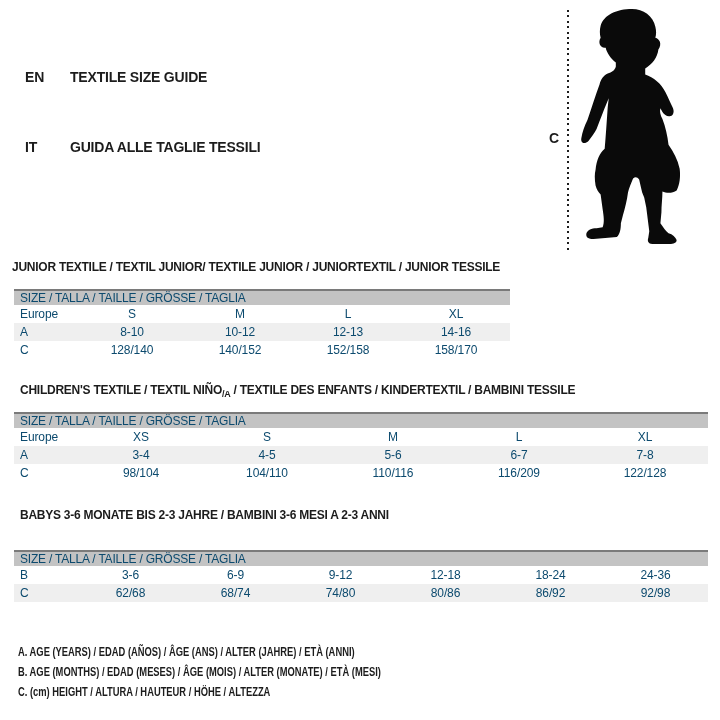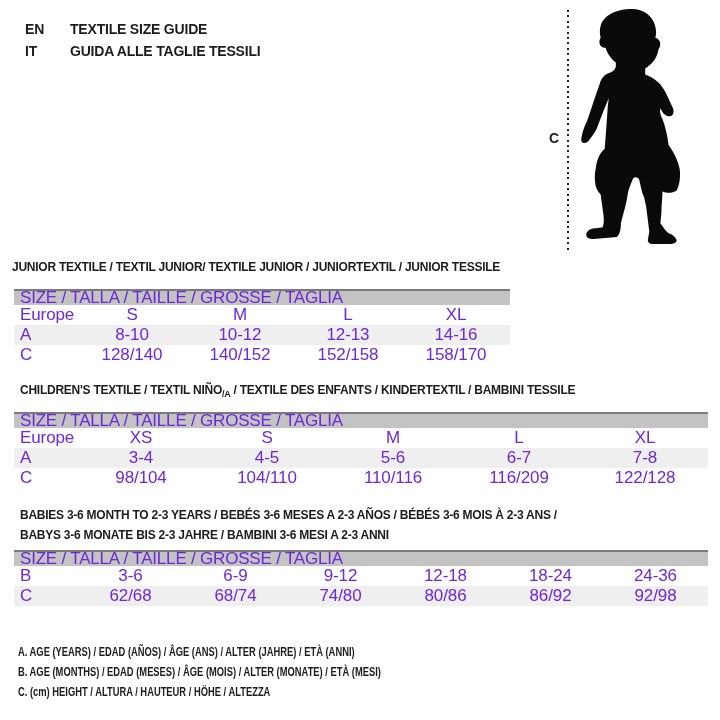--- a/index.html
+++ b/index.html
@@ -4,39 +4,39 @@
 <style>
   * { margin:0; padding:0; box-sizing:border-box; }
   html,body { background:#ffffff; }
   body {
     width:720px; height:720px; position:relative; overflow:hidden;
     font-family:"Liberation Sans", sans-serif; color:#1c1c1c;
   }
 
   
   .lang-block { position:absolute; left:25px; top:18px; }
-  .lang-row { display:flex; line-height:22px; font-weight:700; font-size:14px; letter-spacing:-0.2px; }
+  .lang-row { display:flex; line-height:22px; font-weight:700; font-size:14px; letter-spacing:-0.2px;margin-top:48px; }
   .lang-code { width:45px; }
 
   
   .c-label { position:absolute; left:549px; top:130px; font-weight:700; font-size:14px; }
   .measure-line {
     position:absolute; left:567px; top:10px; width:2px; height:242px;
     background:repeating-linear-gradient(180deg,#1d1d1d 0 2px, transparent 2px 5.4px);
   }
   .silhouette { position:absolute; left:553px; top:3px; width:152px; height:248px; }
   .silhouette path { fill:#0a0a0a; }
 
   
   .sec-title { position:absolute; font-weight:700; font-size:12px; letter-spacing:-0.25px; white-space:nowrap; }
   .sec-title .sub { font-size:9px; vertical-align:-3px; }
   .two-line { line-height:20px; }
 
   
-  .size-table { position:absolute; border-collapse:separate; border-spacing:0; table-layout:fixed; font-size:17px; color:#6d28d9; }
+  .size-table { position:absolute; border-collapse:separate; border-spacing:0; table-layout:fixed; font-size:12px; color:#0c4a6e; }
   .size-table td { padding:0; height:18px; text-align:center; vertical-align:middle; letter-spacing:-0.1px; overflow:hidden; }
   .size-table td.lbl { text-align:left; padding-left:6px; }
   .size-table tr.bar td {
     background:#c3c3c3; border-top:2px solid #7a7a7a; height:14px;
     text-align:left; padding-left:6px; line-height:14px; letter-spacing:-0.2px;
   }
   .size-table tr.shade td { background:#efefef; }
   col.lblcol { width:64px; }
 
   
@@ -153,21 +153,20 @@
       <td>98/104</td>
       <td>104/110</td>
       <td>110/116</td>
       <td>116/209</td>
       <td>122/128</td>
     </tr>
   </tbody>
 </table>
 
 <div class="sec-title two-line" style="left:20px; top:505px;">
-  <div>BABIES 3-6 MONTH TO 2-3 YEARS / BEBÉS 3-6 MESES A 2-3 AÑOS / BÉBÉS 3-6 MOIS À 2-3 ANS /</div>
   <div>BABYS 3-6 MONATE BIS 2-3 JAHRE / BAMBINI 3-6 MESI A 2-3 ANNI</div>
 </div>
 <table class="size-table" style="left:14px; top:550px; width:694px;">
   <colgroup>
       <col class="lblcol">
       <col>
       <col>
       <col>
       <col>
       <col>

